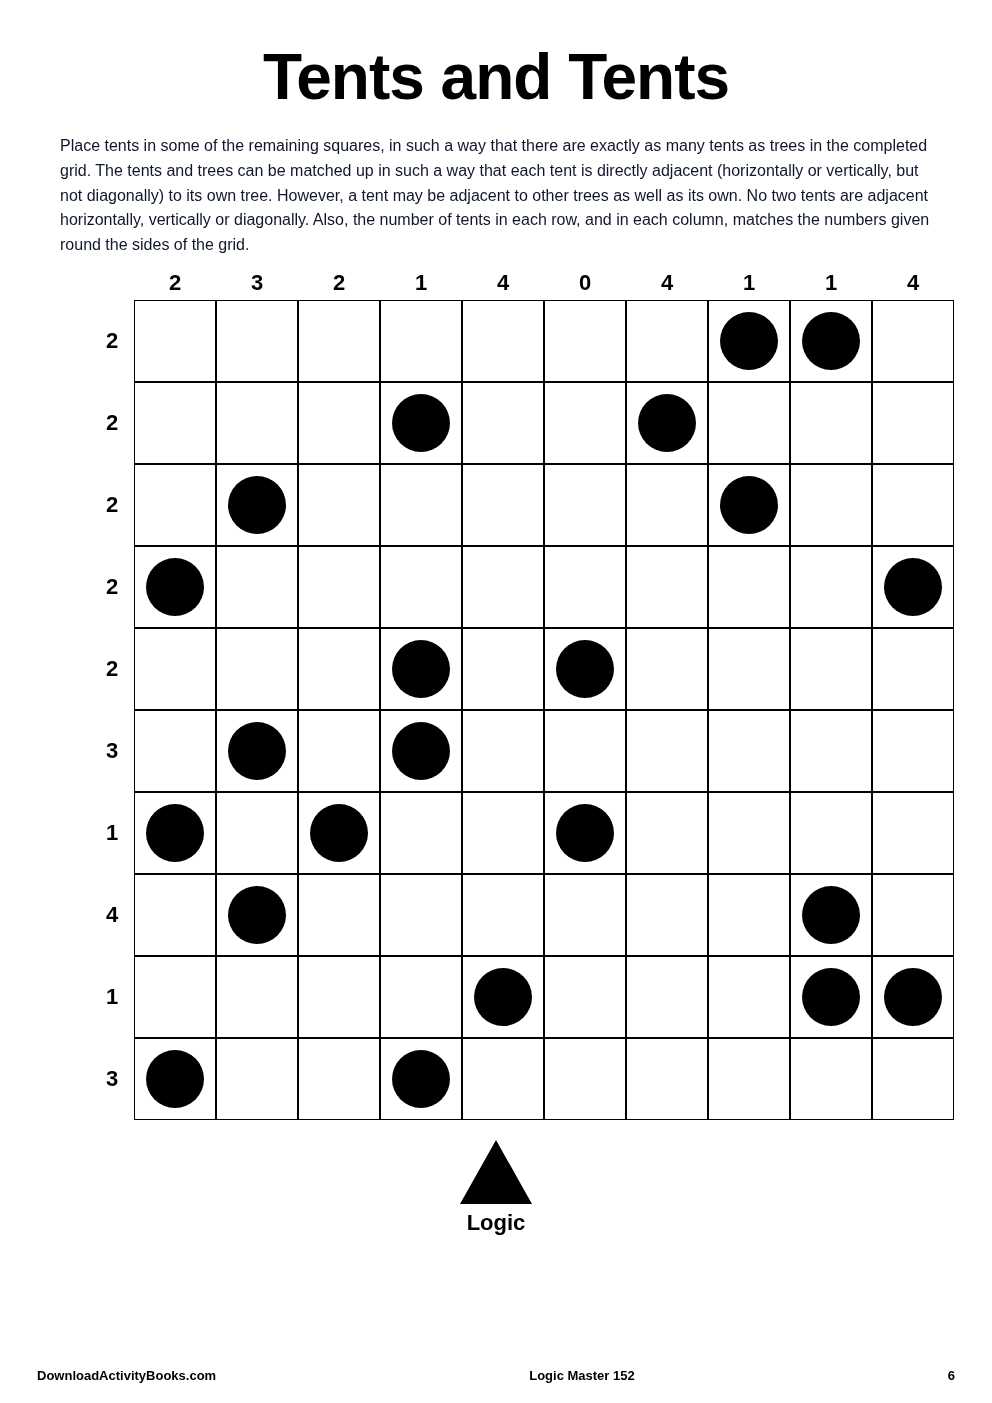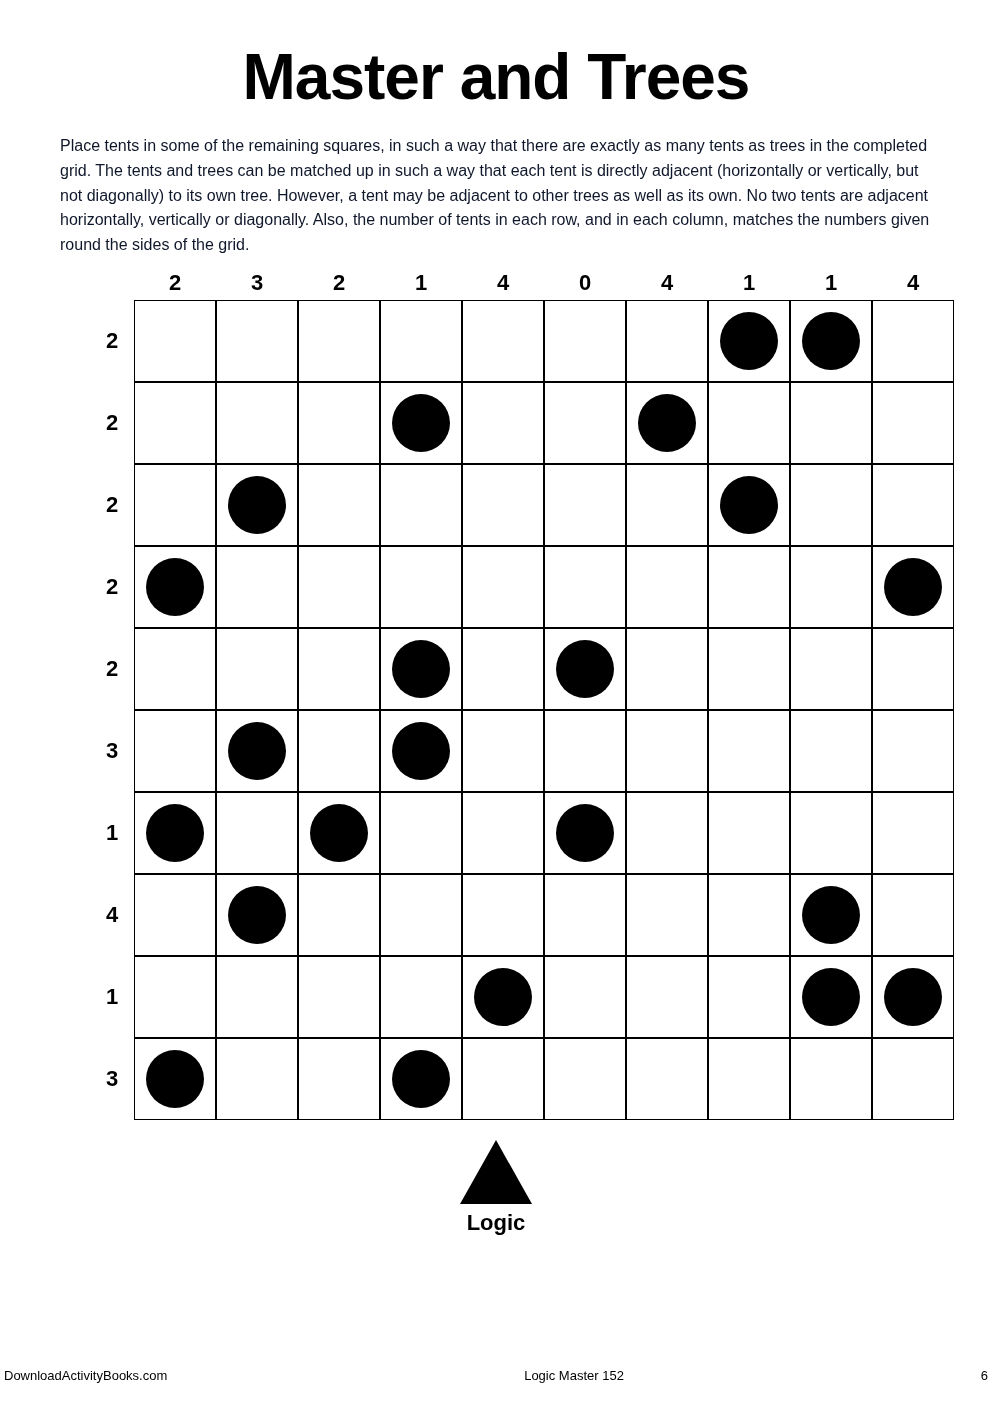--- a/index.html
+++ b/index.html
@@ -127,30 +127,30 @@
     }
 
     
     .footer {
       position: absolute;
       bottom: 20px;
       left: 0;
       right: 0;
       display: flex;
       justify-content: space-between;
-      padding: 0 4px;
+      padding: 0 37px;
       font-size: 13px;
       color: #000;
-      font-weight: normal;
+      font-weight: bold;
     }
   </style>
 </head>
 <body>
 
-<h1>Master and Trees</h1>
+<h1>Tents and Tents</h1>
 <p class="description">Place tents in some of the remaining squares, in such a way that there are exactly as many tents as trees in the completed grid. The tents and trees can be matched up in such a way that each tent is directly adjacent (horizontally or vertically, but not diagonally) to its own tree. However, a tent may be adjacent to other trees as well as its own. No two tents are adjacent horizontally, vertically or diagonally. Also, the number of tents in each row, and in each column, matches the numbers given round the sides of the grid.</p>
 
 <div class="puzzle-area">
   <div class="col-headers" id="col-headers-container">
       <div class="col-header">2</div>
       <div class="col-header">3</div>
       <div class="col-header">2</div>
       <div class="col-header">1</div>
       <div class="col-header">4</div>
       <div class="col-header">0</div>

